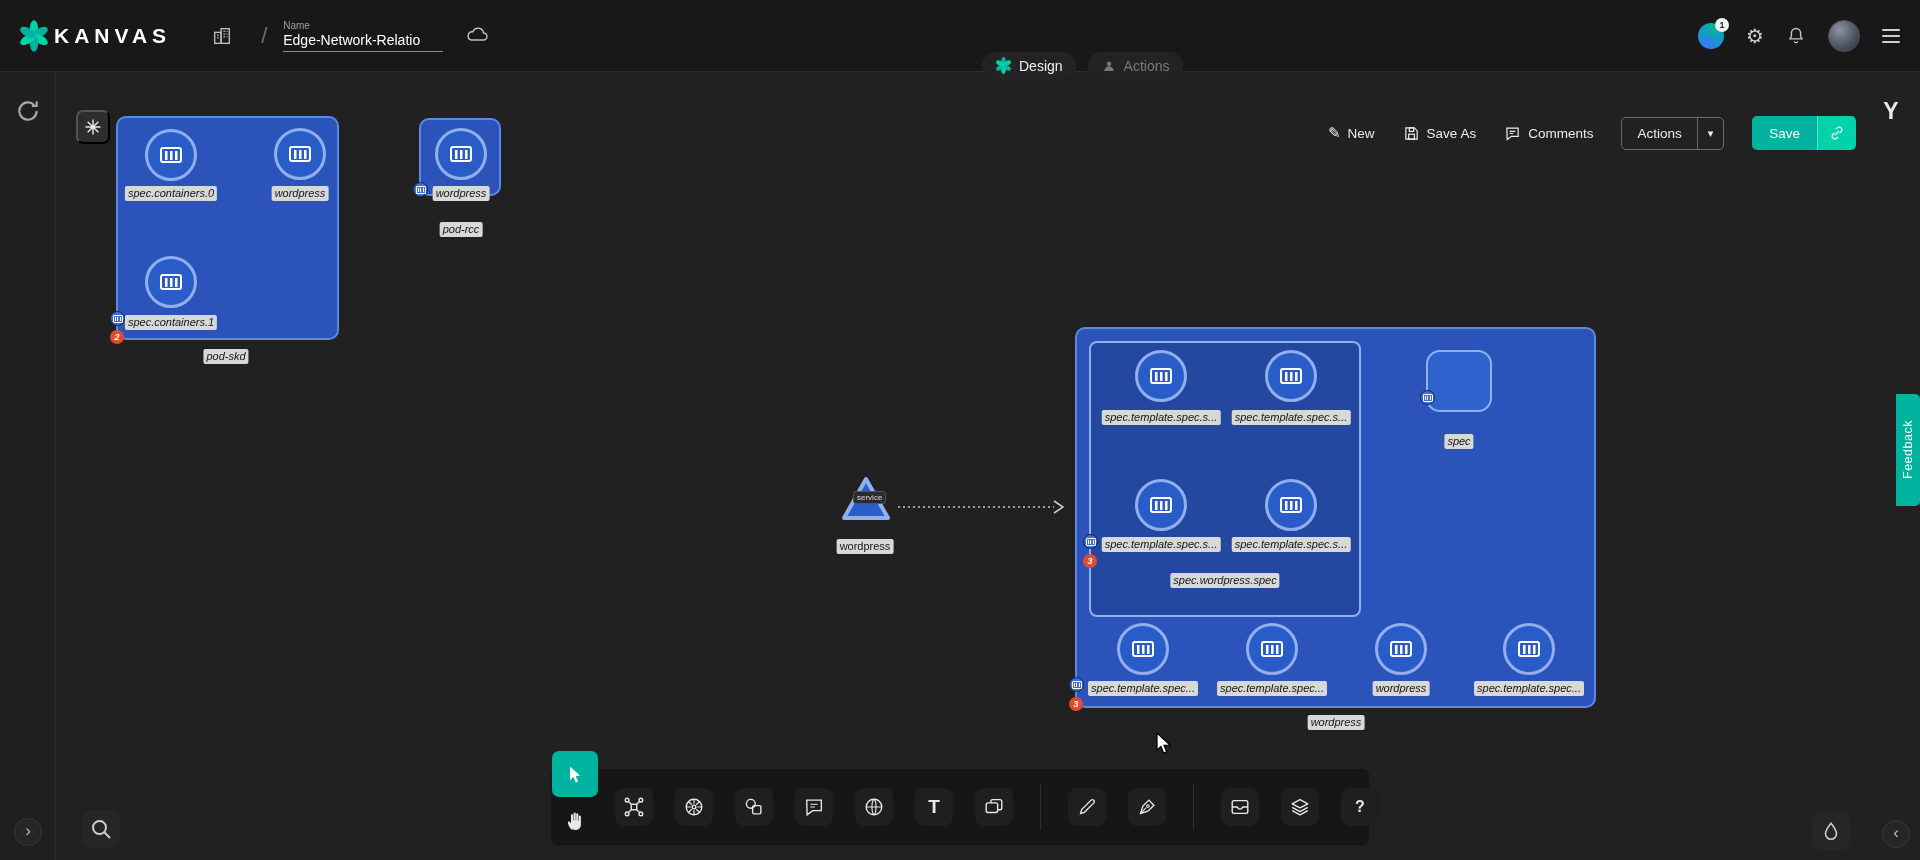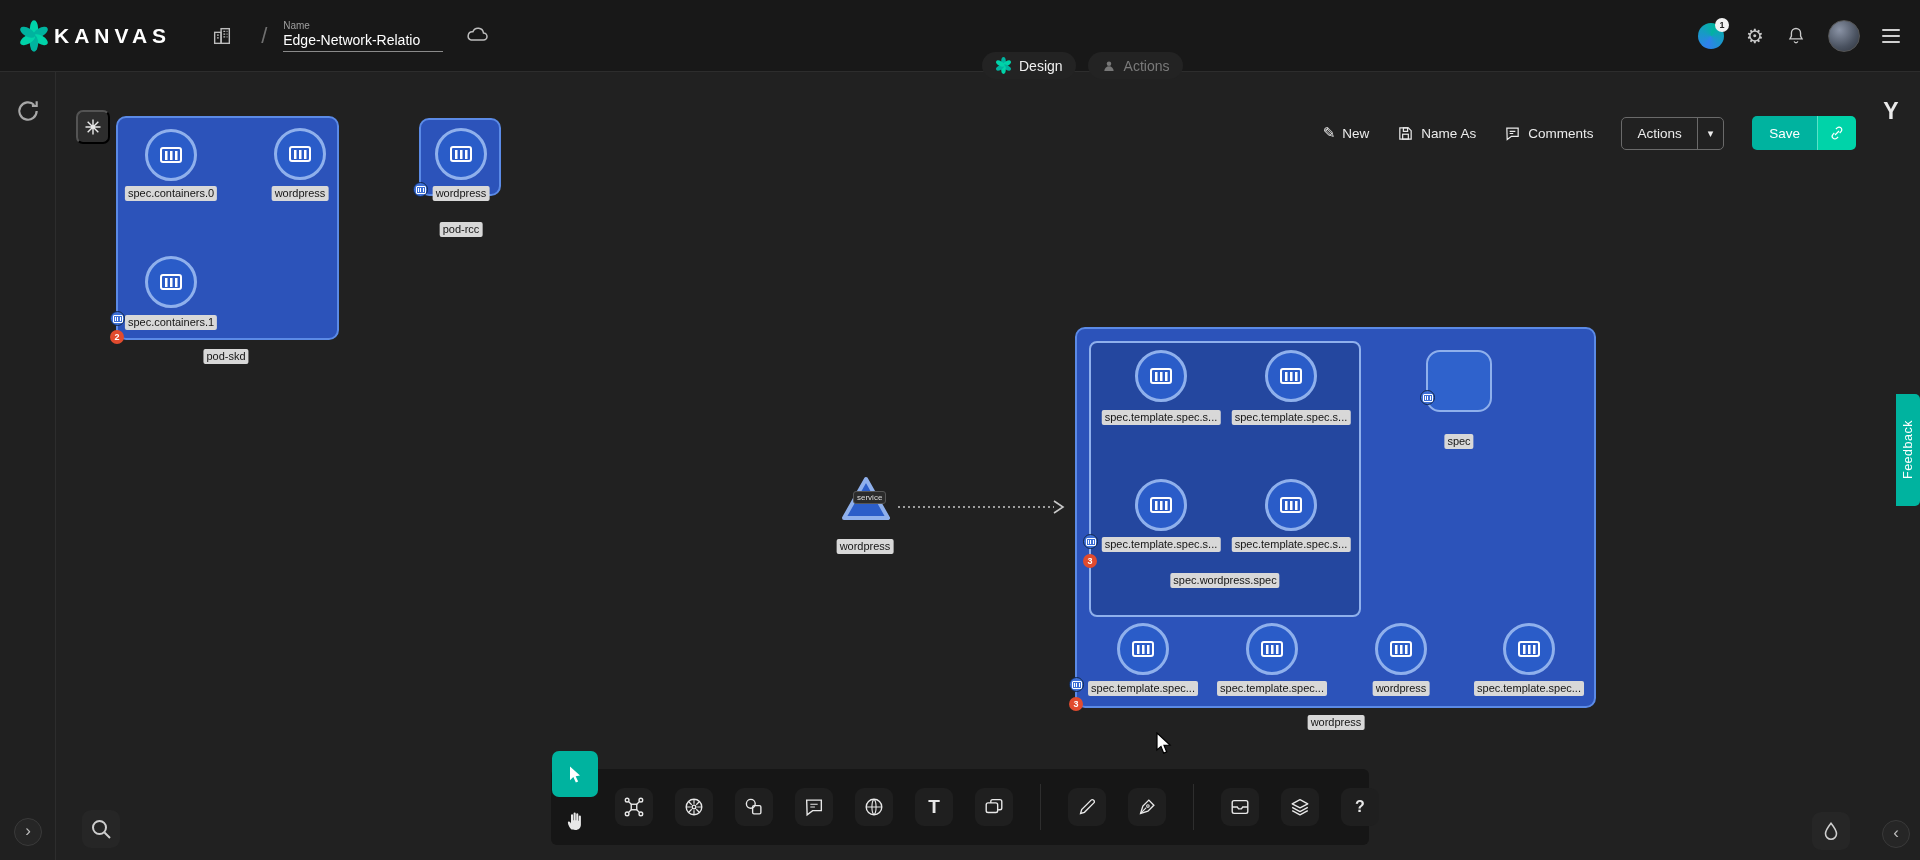--- a/index.html
+++ b/index.html
@@ -43,21 +43,21 @@
   .abtn{display:flex;align-items:center;gap:7px;color:#ececec;font-size:13.5px;cursor:pointer;background:none;border:none;}
   .glyph{font-size:15px;color:#ececec;}
   .actions-btn{display:flex;border:1px solid #6a6a6a;border-radius:5px;overflow:hidden;color:#ececec;cursor:pointer;background:none;}
   .actions-main{padding:8px 15px;font-size:13.5px;}
   .actions-caret{padding:8px 10px;border-left:1px solid #6a6a6a;font-size:11px;display:flex;align-items:center;color:#ececec;}
   .share-group{display:flex;border-radius:5px;overflow:hidden;}
   .share-main{background:var(--accent,#00B39F);color:#fff;padding:9px 17px;font-size:13.5px;border:none;cursor:pointer;}
   .share-link{background:var(--accent_light,#00D3A9);padding:9px 11px;display:flex;align-items:center;border:none;border-left:1px solid rgba(255,255,255,.35);cursor:pointer;}
 
   
-  .group{position:absolute;}
+  .group{position:absolute;font-style:italic;}
   .group.outer{background:var(--group_fill,#2c53ba);border:2px solid var(--group_border,#5b8ae6);border-radius:10px;}
   .group.inner{background:#24479f;border:2px solid var(--inner_border,#8fb0ec);border-radius:8px;}
   .knode{position:absolute;width:52px;height:52px;border-radius:50%;background:var(--node_fill,#2a5cc8);border:3px solid var(--node_ring,#8fb0ec);display:flex;align-items:center;justify-content:center;cursor:pointer;}
   .cglyph{display:block;width:22px;height:16px;border:2px solid #fff;border-radius:3px;
     background-image:linear-gradient(#fff,#fff),linear-gradient(#fff,#fff),linear-gradient(#fff,#fff);
     background-size:2.5px 9px;background-position:3px 1.5px,7.8px 1.5px,12.6px 1.5px;background-repeat:no-repeat;}
   .cglyph.sm{width:10px;height:8px;border-width:1px;border-radius:1px;background-size:1px 4px;background-position:1.5px 1px,3.8px 1px,6.1px 1px;}
   .nlabel{position:absolute;transform:translateX(-50%);background:var(--label_bg,#d8d8d8);color:#151515;font-size:11px;line-height:15px;padding:0 3px;border-radius:2px;white-space:nowrap;z-index:5;}
   .badge-b{position:absolute;width:15px;height:15px;border-radius:50%;background:var(--badge_blue,#3d6fd6);border:1px solid #122648;display:flex;align-items:center;justify-content:center;z-index:6;}
   .badge-o{position:absolute;width:14px;height:14px;border-radius:50%;background:var(--badge_orange,#e14b2e);color:#fff;font-size:9px;font-weight:700;display:flex;align-items:center;justify-content:center;z-index:6;}
@@ -187,21 +187,21 @@
       <button class="abtn">
         <span class="glyph">✎</span>
         <span>New</span>
       </button>
       <button class="abtn">
         <svg width="17" height="17" viewBox="0 0 24 24">
           <path d="M4 4h12l4 4v12H4z" fill="none" stroke="#ececec" stroke-width="1.7"></path>
           <rect x="9" y="4" width="6" height="5" fill="none" stroke="#ececec" stroke-width="1.7"></rect>
           <rect x="8" y="13" width="8" height="7" fill="none" stroke="#ececec" stroke-width="1.7"></rect>
         </svg>
-        <span>Name As</span>
+        <span>Save As</span>
       </button>
       <button class="abtn">
         <svg width="17" height="17" viewBox="0 0 24 24">
           <path d="M4 4.5h16V16H10.5L4.5 20.5z" fill="none" stroke="#ececec" stroke-width="1.7"></path>
           <path d="M8 9h8M8 12h5" stroke="#ececec" stroke-width="1.5"></path>
         </svg>
         <span>Comments</span>
       </button>
       <button class="actions-btn">
         <span class="actions-main">Actions</span>

